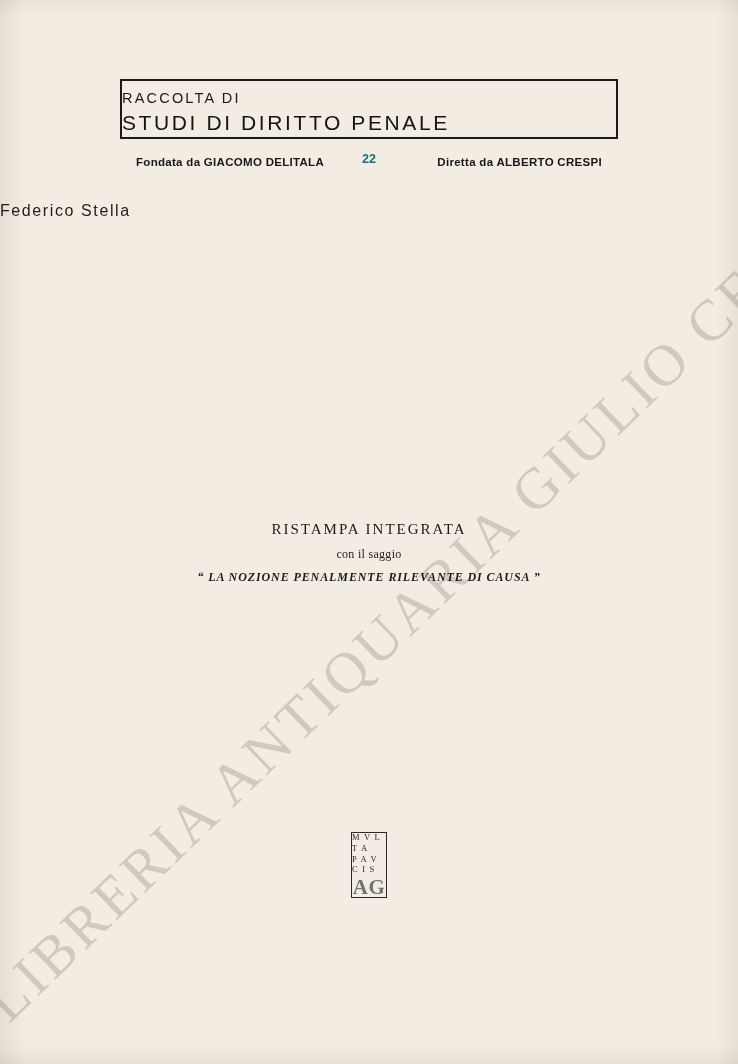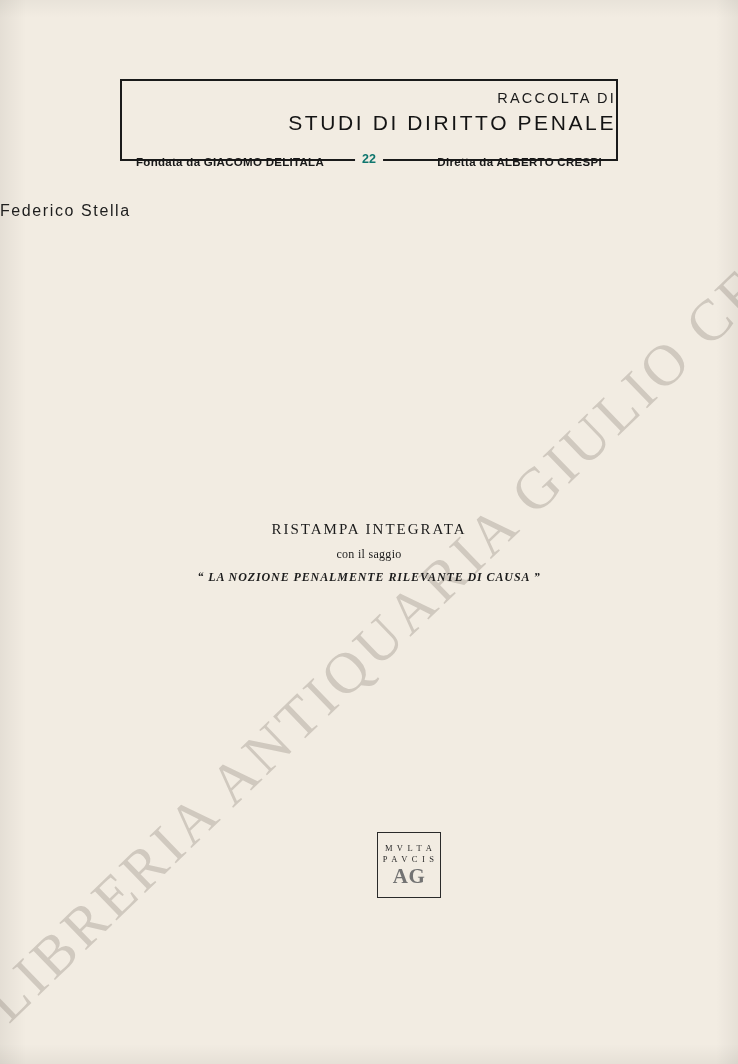--- a/index.html
+++ b/index.html
@@ -37,23 +37,23 @@
   .series-box {
     position: absolute;
     left: 120px;
     top: 79px;
     width: 498px;
     border-top: 2px solid #1a1a1a;
     border-bottom: 2px solid #1a1a1a;
     border-left: 2px solid #1a1a1a;
     border-right: 2px solid #1a1a1a;
     padding: 10px 0 0 0;
-    text-align: right;
+    text-align: left;
     box-sizing: border-box;
-    height: 82px;
+    height: 60px;
   }
   .series-line1 {
     font-family: "Liberation Sans", sans-serif;
     font-size: 14.5px;
     letter-spacing: 2.2px;
     color: #1b1b1b;
     font-weight: 400;
     line-height: 1.1;
   }
   .series-line2 {
@@ -163,30 +163,29 @@
     color: #1c1c1c;
     margin-top: 8px;
   }
 
   
   .logo {
     position: absolute;
     left: 50%;
     transform: translateX(-50%);
     top: 832px;
-    width: 64px;
+    width: 36px;
     height: 66px;
     border: 1.5px solid #2a2a2a;
     background: #f2ece2;
     display: flex;
     flex-direction: column;
     align-items: center;
     justify-content: center;
     box-sizing: border-box;
-    margin-left: 40px;
   }
   .logo .lw1, .logo .lw2 {
     font-family: "Liberation Serif", serif;
     font-size: 8.5px;
     letter-spacing: 1.2px;
     color: #2a2a2a;
     line-height: 1.25;
   }
   .logo .lw2 { margin-bottom: 2px; }
   .logo .lag {

